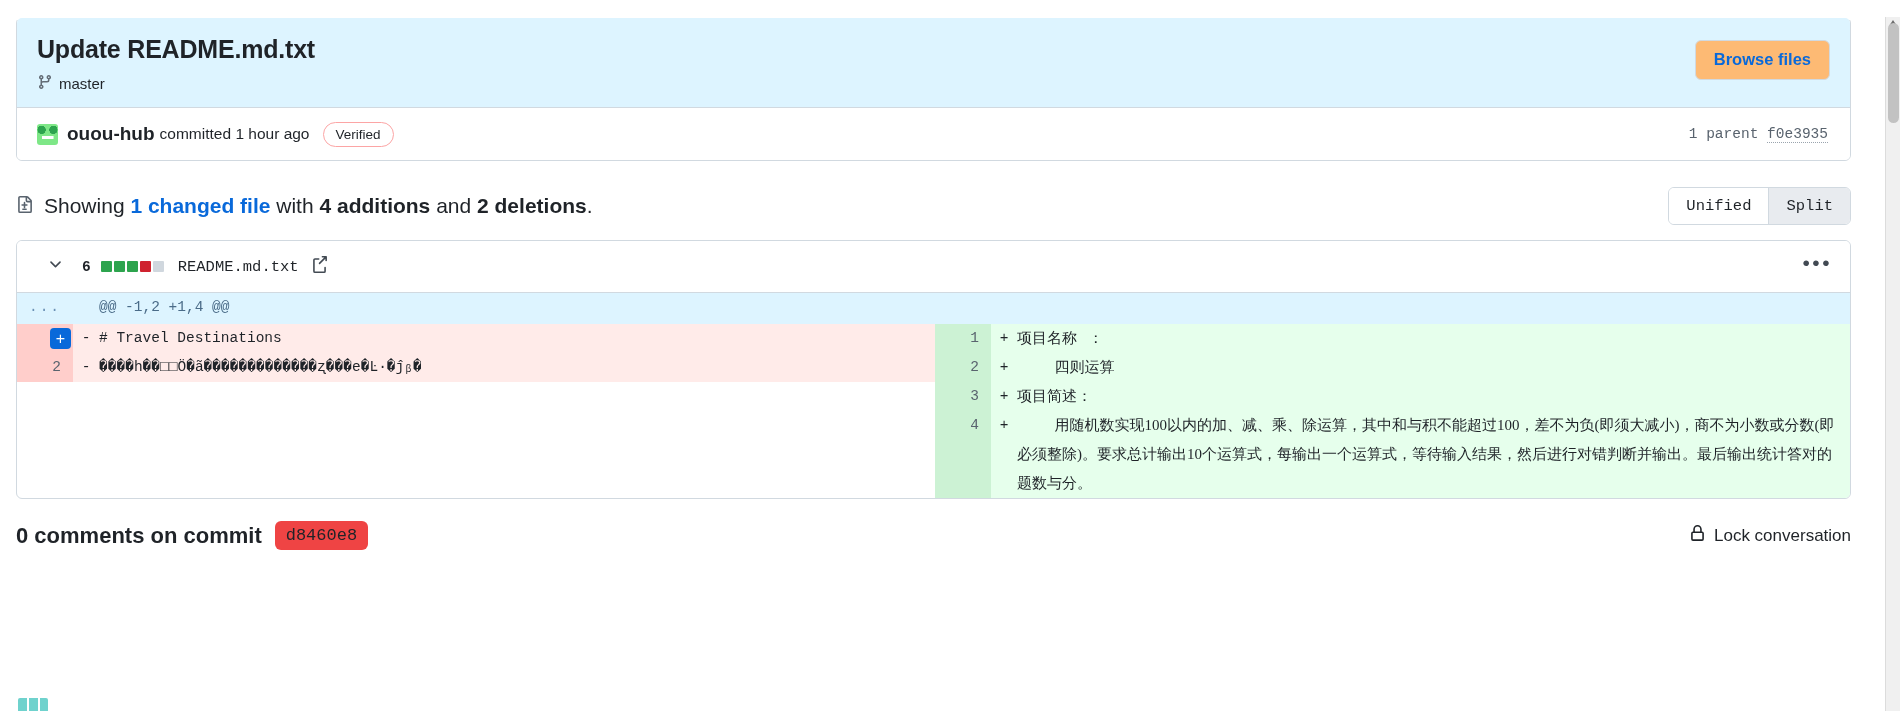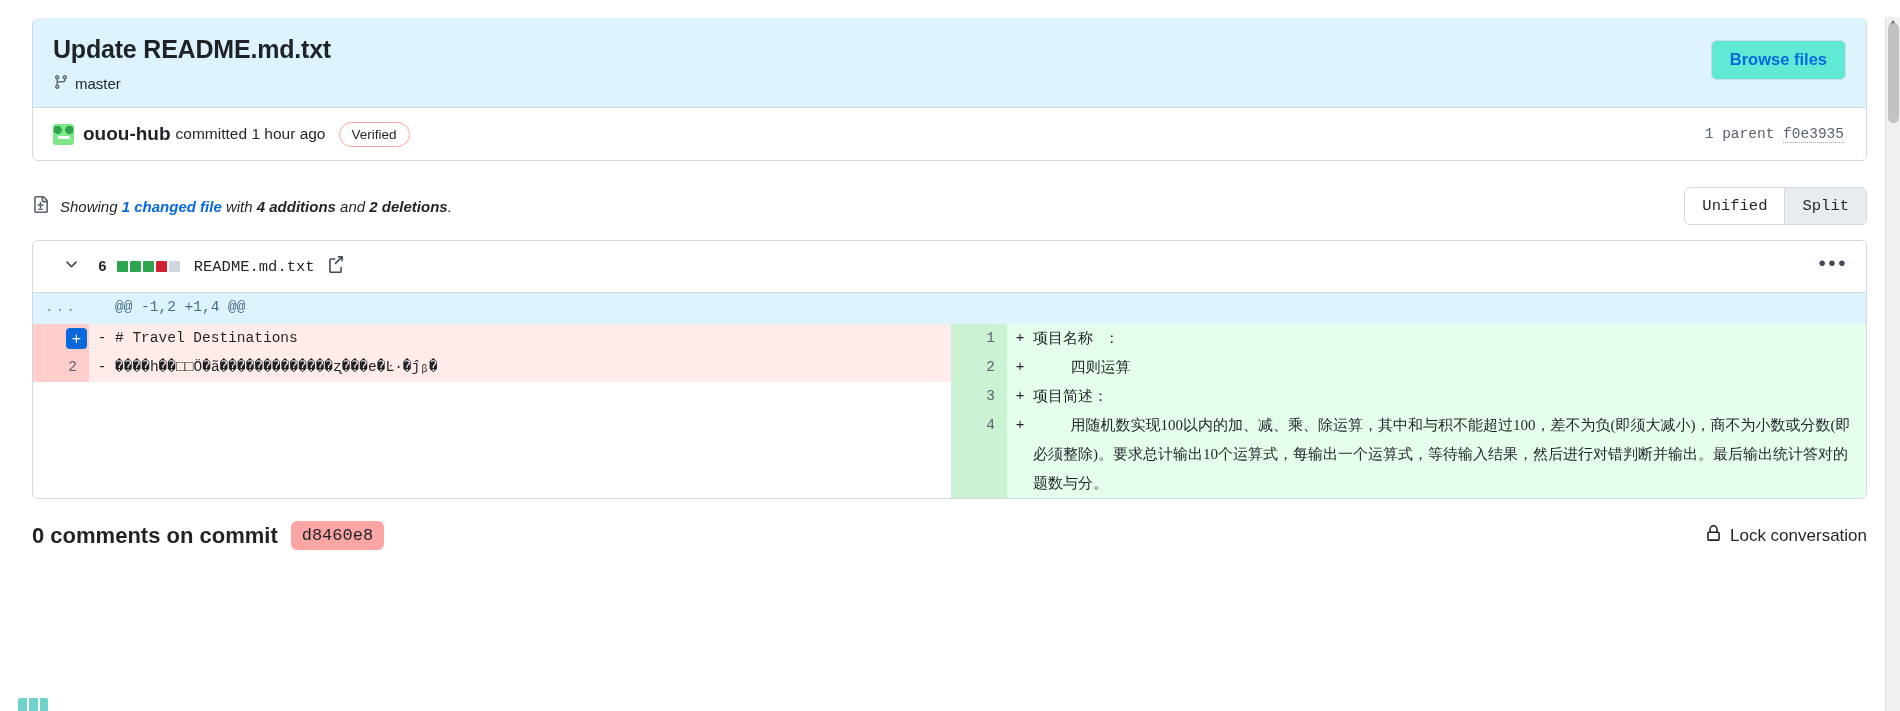--- a/index.html
+++ b/index.html
@@ -13,21 +13,21 @@
   }
   .page {
     position: relative;
     width: 1900px;
     height: 711px;
     background: #ffffff;
   }
   .content {
     width: 1467px;
     margin: 0;
-    padding: 0 0 0 32px;
+    padding: 0 0 0 16px;
   }
 
   
   .commit-card {
     margin: 17px 0 0 0;
     width: 1835px;
     border: 1px solid #d1d9e0;
     border-radius: 6px;
     overflow: hidden;
     background: #ffffff;
@@ -55,21 +55,21 @@
     font-size: 14.5px;
     color: #25292e;
   }
   .branch-icon { display: block; color: #636c76; }
   .branch-name { font-size: 15px; color: #1f2328; }
   .browse-files {
     position: absolute;
     top: 22px;
     right: 20px;
     border: 1px solid #d1d9e0;
-    background: #5eead4;
+    background: #fdba74;
     color: #0969da;
     font-size: 16.5px;
     font-weight: 600;
     padding: 9px 18px;
     border-radius: 6px;
     line-height: 1.2;
     cursor: pointer;
     font-family: "Liberation Sans", sans-serif;
   }
 
@@ -139,23 +139,22 @@
   
   .showing-bar {
     display: flex;
     align-items: center;
     margin-top: 23px;
     width: 1835px;
     height: 44px;
   }
   .file-diff-icon { color: #59636e; margin-right: 11px; display:block; }
   .showing-text {
-    font-size: 15px;
-    color: #1f2328;
-    font-style: italic;
+    font-size: 21px;
+    color: #1f2328;
   }
   .showing-text b { font-weight: 700; }
   .showing-link { color: #0969da; font-weight: 600; cursor: pointer; }
   .diff-toggle {
     margin-left: auto;
     display: flex;
     border: 1px solid #d1d9e0;
     border-radius: 6px;
     overflow: hidden;
     background: #ffffff;
@@ -292,21 +291,21 @@
   }
   .comments-title {
     font-size: 22px;
     font-weight: 700;
     color: #1f2328;
     margin-right: 13px;
   }
   .sha-chip {
     font-family: "Liberation Mono", monospace;
     font-size: 17px;
-    background: #fca5a5;
+    background: #ef4444;
     color: #1f2328;
     border-radius: 6px;
     padding: 5px 11px;
     cursor: pointer;
   }
   .lock-conv {
     margin-left: auto;
     display: flex;
     align-items: center;
     gap: 8px;

